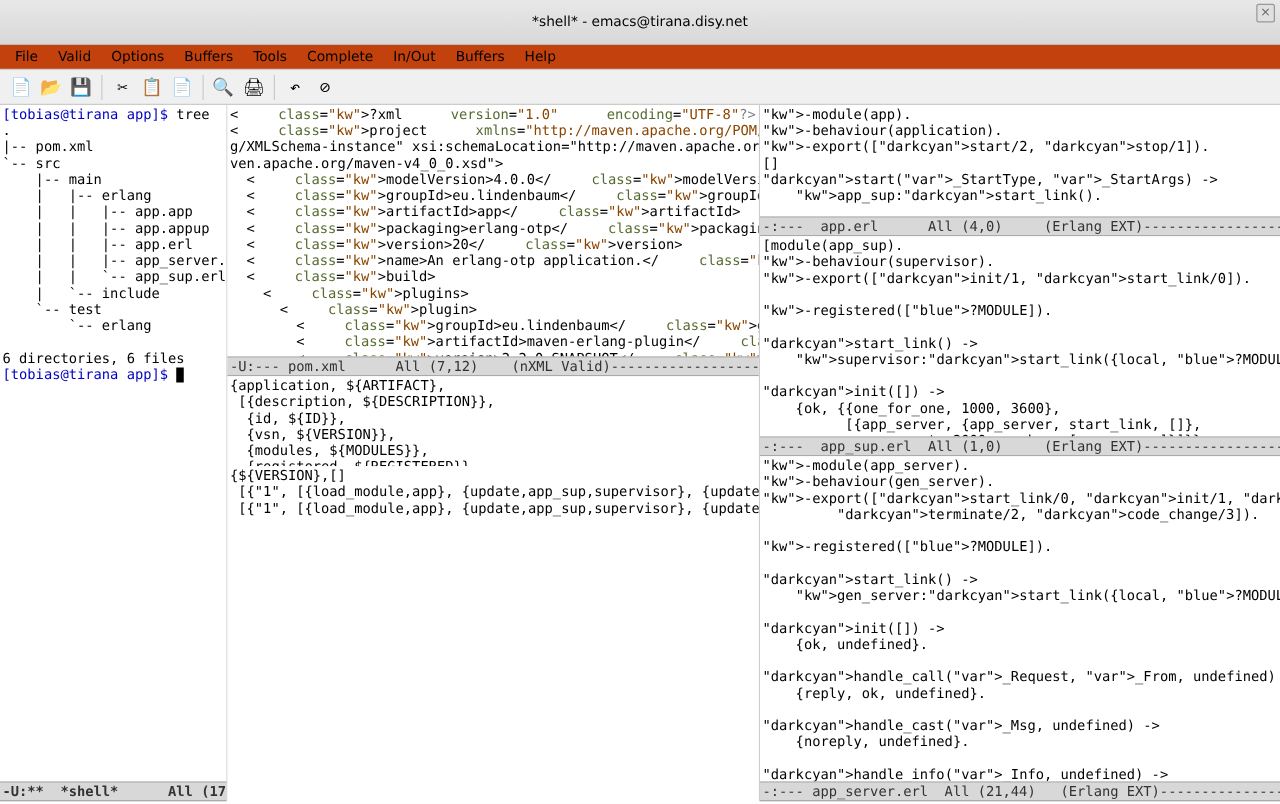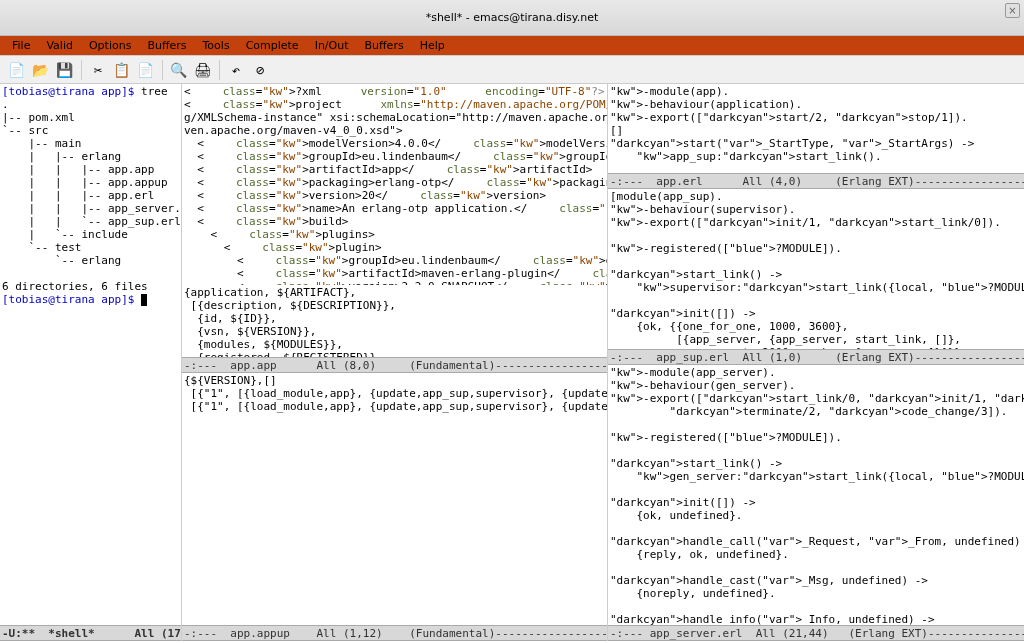--- a/index.html
+++ b/index.html
@@ -198,37 +198,36 @@
       &lt;<span <span="" class="attr">class</span>=<span class="str">"kw"</span>&gt;plugin&gt;
         &lt;<span <span="" class="attr">class</span>=<span class="str">"kw"</span>&gt;groupId&gt;eu.lindenbaum&lt;/<span <span="" class="attr">class</span>=<span class="str">"kw"</span>&gt;groupId&gt;
         &lt;<span <span="" class="attr">class</span>=<span class="str">"kw"</span>&gt;artifactId&gt;maven-erlang-plugin&lt;/<span <span="" class="attr">class</span>=<span class="str">"kw"</span>&gt;artifactId&gt;
         &lt;<span <span="" class="attr">class</span>=<span class="str">"kw"</span>&gt;version&gt;2.2.0-SNAPSHOT&lt;/<span <span="" class="attr">class</span>=<span class="str">"kw"</span>&gt;version&gt;
         &lt;=&gt;extensions&gt;true&lt;/=&gt;extensions&gt;
       &lt;/=&gt;plugin&gt;
     &lt;/=&gt;plugins&gt;
   &lt;/=&gt;build&gt;
 &lt;/=&gt;project&gt;</div>
     </div>
+    <div class="modeline">-U:--- pom.xml      All (7,12)    (nXML Valid)------------------</div>
     <div class="pane" style="height:72px">
       <div class="pane-content" id="appapp-content">{application, ${ARTIFACT},
  [{description, ${DESCRIPTION}},
   {id, ${ID}},
   {vsn, ${VERSION}},
   {modules, ${MODULES}},
   {registered, ${REGISTERED}},
   {applications, [kernel, stdlib, sasl]},
   {mod, {app, []}}]}.</div>
     </div>
-    <div class="modeline">-:---  app.app      All (8,0)     (Fundamental)-----------------</div>
     <div class="pane" style="flex:1">
       <div class="pane-content" id="appappup-content">{${VERSION},[]
  [{"1", [{load_module,app}, {update,app_sup,supervisor}, {update,app_server}]}],
  [{"1", [{load_module,app}, {update,app_sup,supervisor}, {update,app_server}]}]}.</div>
     </div>
-    <div class="modeline">-:---  app.appup    All (1,12)    (Fundamental)-----------------</div>
   </div>
 
   <div class="col col3">
     <div class="pane" style="height:89px">
       <div class="pane-content" id="apperl-content"><span class="&lt;span">"kw"</span>&gt;-module(app).
 <span class="&lt;span">"kw"</span>&gt;-behaviour(application).
 <span class="&lt;span">"kw"</span>&gt;-export([<span class="&lt;span">"darkcyan"</span>&gt;start/2, <span class="&lt;span">"darkcyan"</span>&gt;stop/1]).
 []
 <span class="&lt;span">"darkcyan"</span>&gt;start(<span class="&lt;span">"var"</span>&gt;_StartType, <span class="&lt;span">"var"</span>&gt;_StartArgs) -&gt;
     <span class="&lt;span">"kw"</span>&gt;app_sup:<span class="&lt;span">"darkcyan"</span>&gt;start_link().

